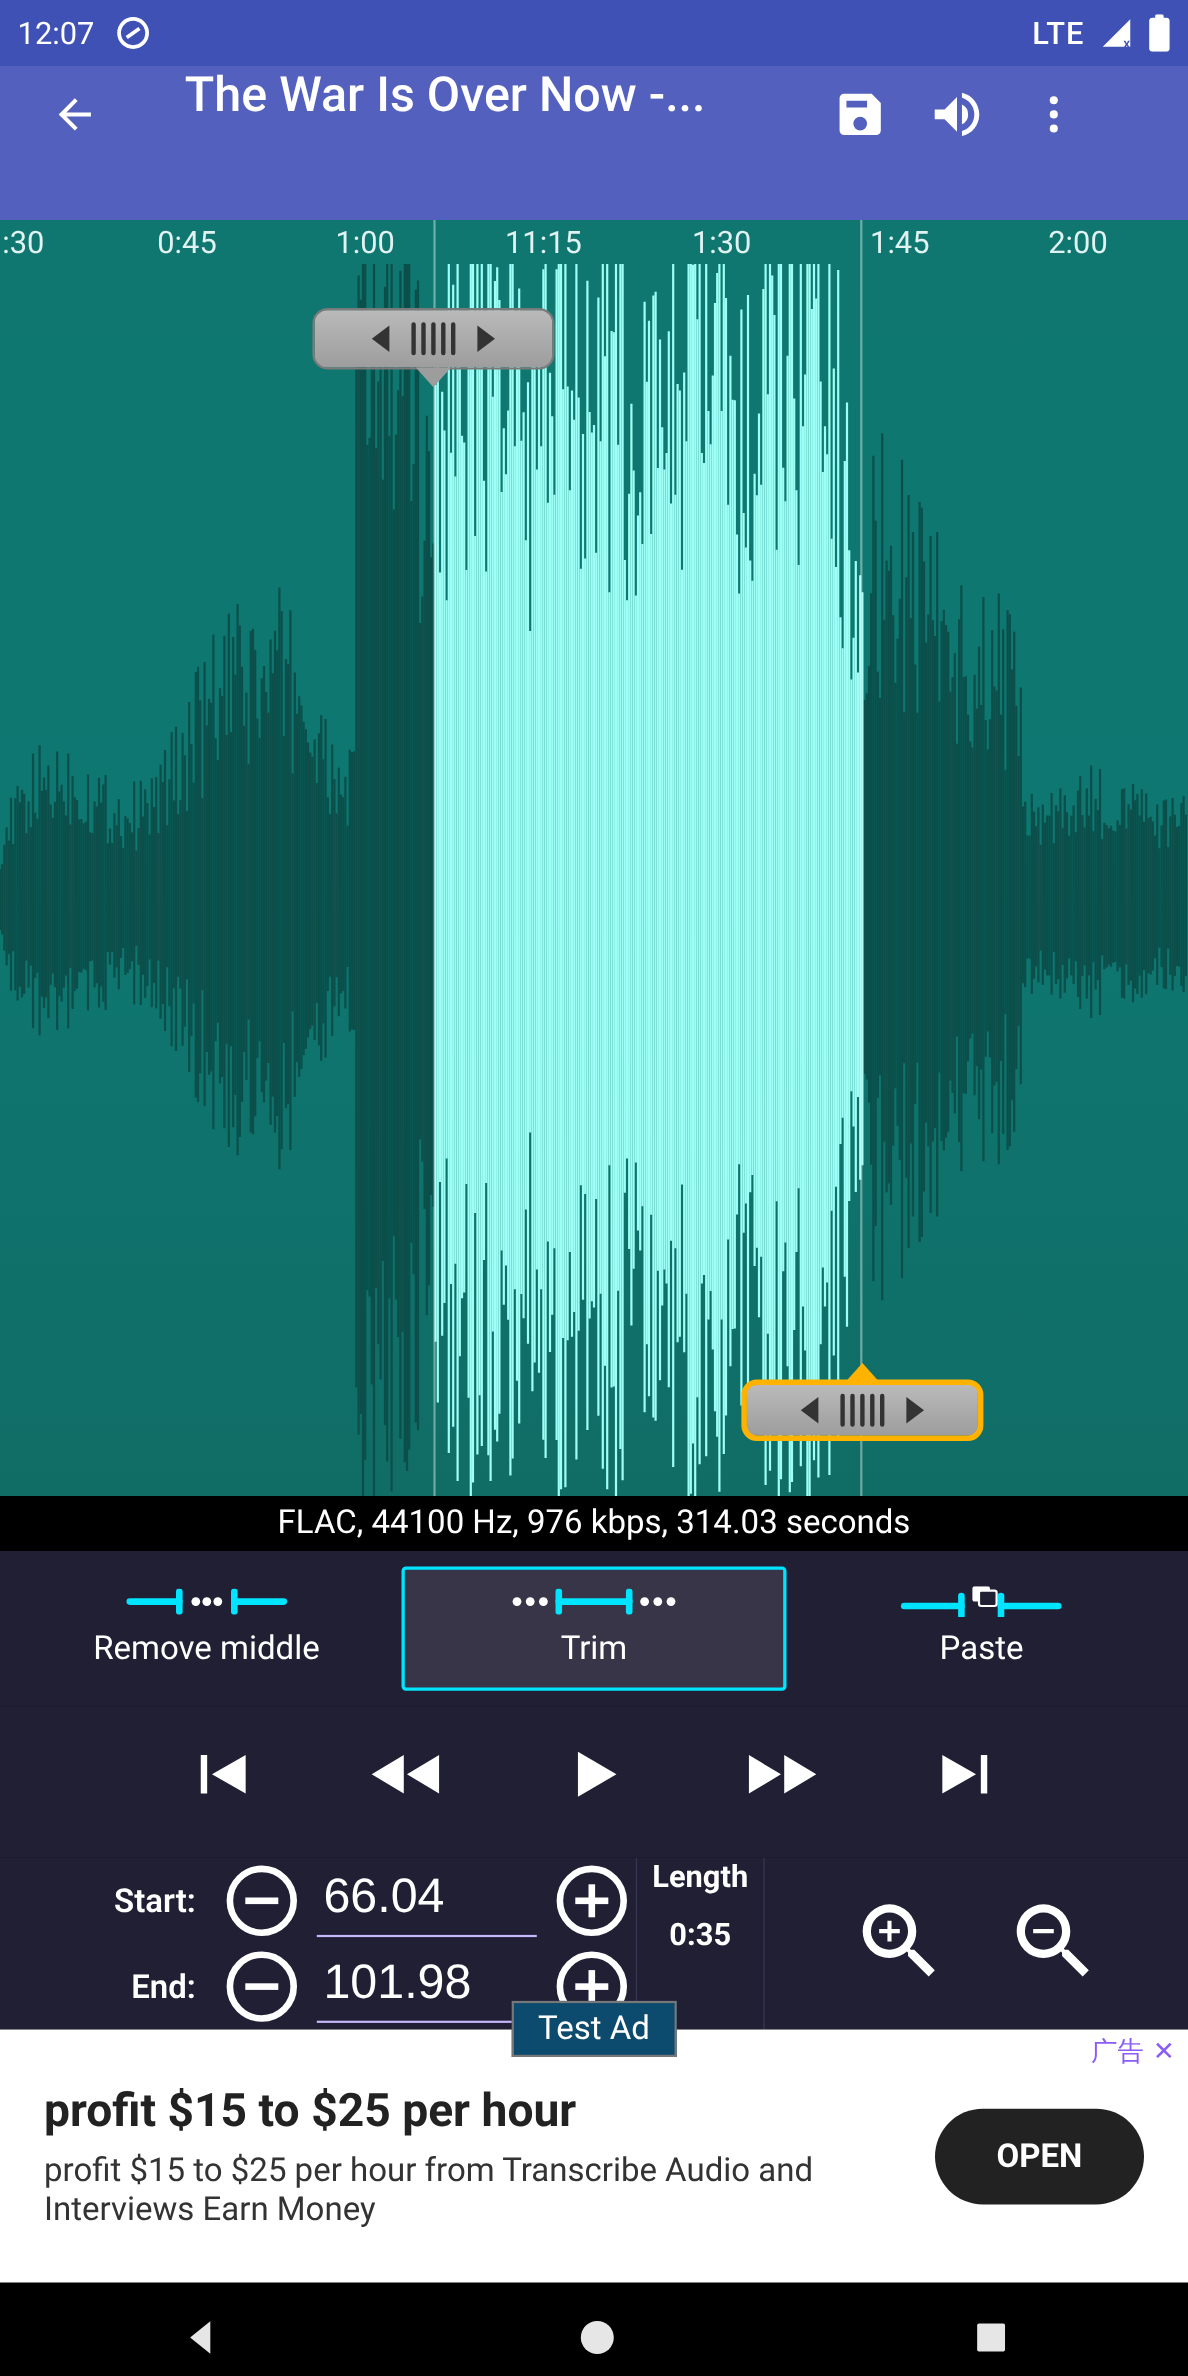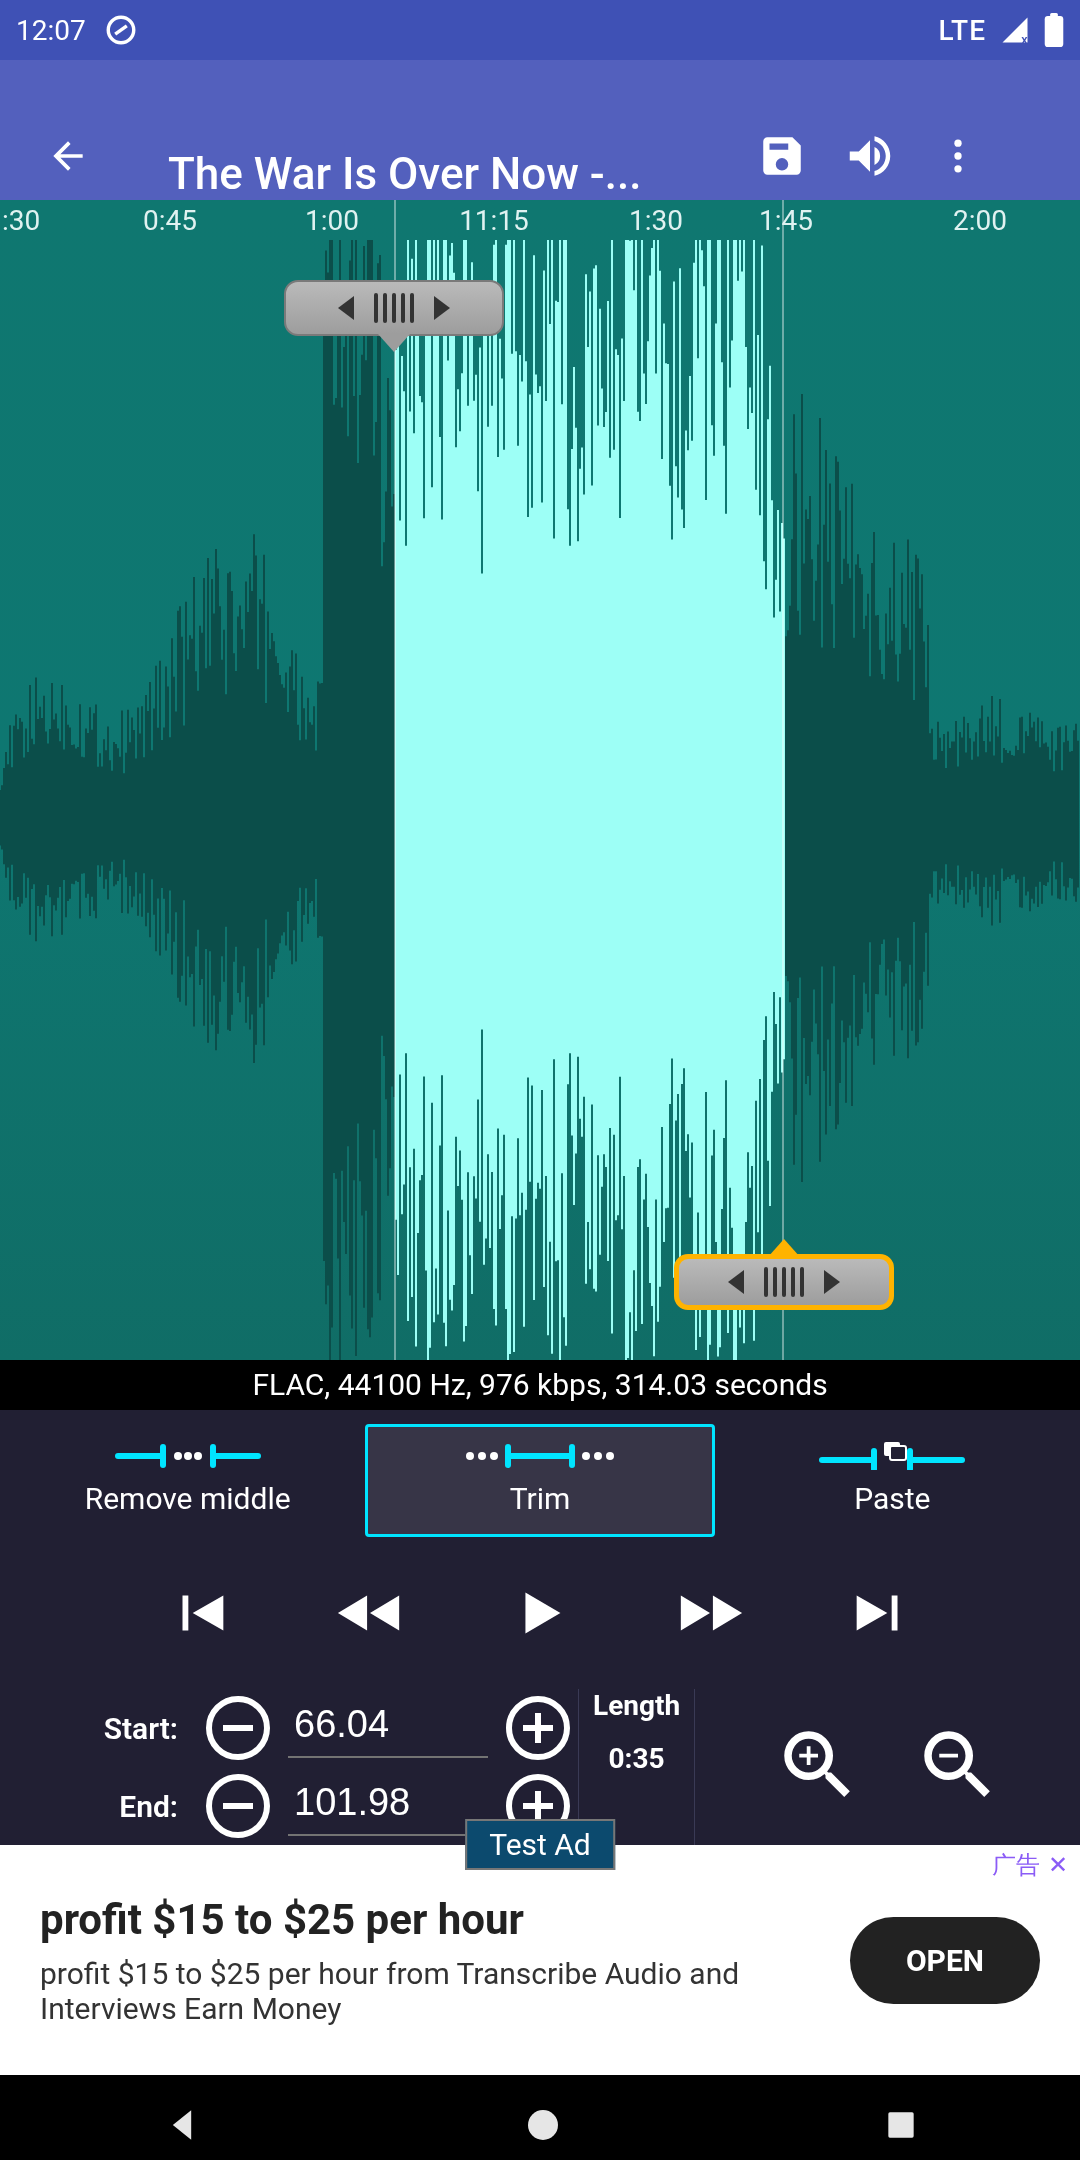--- a/index.html
+++ b/index.html
@@ -5,21 +5,21 @@
   * { margin: 0; padding: 0; box-sizing: border-box; -webkit-user-select: none; user-select: none; }
   html, body { width: 1080px; height: 2160px; overflow: hidden; background: #000; font-family: Roboto, "Helvetica Neue", Arial, sans-serif; }
 
   
   .status-bar { height: 60px; background: #3f51b5; display: flex; align-items: center; padding: 0 16px; color: #fff; font-size: 28px; }
   .status-left { display: flex; align-items: center; gap: 18px; }
   .status-right { margin-left: auto; display: flex; align-items: center; gap: 14px; font-weight: 500; letter-spacing: 1px; }
   .status-right svg { display: block; }
 
   
-  .app-bar { height: 140px; background: #5360bd; display: flex; align-items: flex-end; padding: 0 24px; color: #fff; }
+  .app-bar { height: 140px; background: #5360bd; display: flex; align-items: flex-start; padding: 0 24px; color: #fff; }
   .app-bar .title { font-size: 44px; font-weight: 500; margin-left: 56px; flex: 1; white-space: nowrap; overflow: hidden; text-overflow: ellipsis; max-width: 570px; }
   .app-bar .icon-btn { width: 88px; height: 88px; display: flex; align-items: center; justify-content: center; }
 
   
   .wave-area { position: relative; height: 1160px; background: linear-gradient(180deg,#0f7770 0%,#0e7771 50%,#106d66 100%); overflow: hidden; }
   .wave-layer-dark, .wave-layer-light { position: absolute; inset: 0; }
   .wave-layer-dark { z-index: 1; }
   .wave-layer-light { z-index: 2; }
   .selection-box { position: absolute; top: 0; bottom: 0; border-left: 2px solid rgba(255,255,255,0.4); border-right: 2px solid rgba(255,255,255,0.4); z-index: 3; }
   .ruler { position: absolute; top: 0; left: 0; right: 0; height: 40px; z-index: 5; }
@@ -48,21 +48,21 @@
   .mode-icon { height: 30px; display:flex; align-items:center; }
 
   
   .transport-row { background: #211f33; display: flex; justify-content: center; gap: 70px; padding: 22px 0 36px; }
   .t-btn { width: 100px; height: 80px; display:flex; align-items:center; justify-content:center; }
 
   
   .num-row { background: #211f33; display:flex; align-items:stretch; height: 156px; color:#fff; }
   .se-col { display:grid; grid-template-columns: 170px 80px 200px 80px; grid-template-rows: 78px 78px; align-items:center; column-gap: 10px; padding-left: 18px; }
   .se-label { font-size: 30px; text-align:right; font-weight:600; padding-right:10px; }
-  .se-val   { font-size: 38px; border-bottom: 2px solid #737373; padding: 4px 6px 10px; font-weight: 400; color:#fff; background:transparent; border-top:none;border-left:none;border-right:none; width:100%; }
+  .se-val   { font-size: 44px; border-bottom: 2px solid #c4b5fd; padding: 4px 6px 10px; font-weight: 400; color:#fff; background:transparent; border-top:none;border-left:none;border-right:none; width:100%; }
   .circle-btn { width:64px; height:64px; border:6px solid #fff; border-radius:50%; display:flex; align-items:center; justify-content:center; margin:0 auto; }
   .circle-btn .h { width:30px; height:6px; background:#fff; }
   .circle-btn .v { width:6px; height:30px; background:#fff; position:absolute; }
   .circle-btn.plus { position:relative; }
 
   .len-col { display:flex; flex-direction:column; gap:20px; padding: 0 14px; border-left:1px solid #3a3a55; font-weight:700; font-size: 28px; align-items:center; }
   .zoom-col { flex:1; display:flex; align-items:center; justify-content:center; gap:50px; border-left:1px solid #3a3a55; }
 
   
   .ad { position: relative; height: 230px; background: #fff; display:flex; align-items:center; padding: 0 40px; }
@@ -678,21 +678,21 @@
       </g>
     </svg>
   <div class="selection-box" id="sel-box" style="left: 394.2px; width: 389.88px;"></div>
 
   <div class="ruler">
     <span class="tick-label" style="left:0">:<span>30</span></span>
     <span class="tick-label" style="left:170px">0:45</span>
     <span class="tick-label" style="left:332px">1:00</span>
     <span class="tick-label" style="left:494px">11:15</span>
     <span class="tick-label" style="left:656px">1:30</span>
-    <span class="tick-label" style="left:786px">1:45</span>
+    <span class="tick-label" style="left:818px">1:45</span>
     <span class="tick-label" style="left:980px">2:00</span>
   </div>
 
   <div class="grip start" id="grip-start" style="left: 284.2px; top: 80px;">
     <div class="tri-l"></div>
     <div class="lines">
         <span></span>
         <span></span>
         <span></span>
         <span></span>

